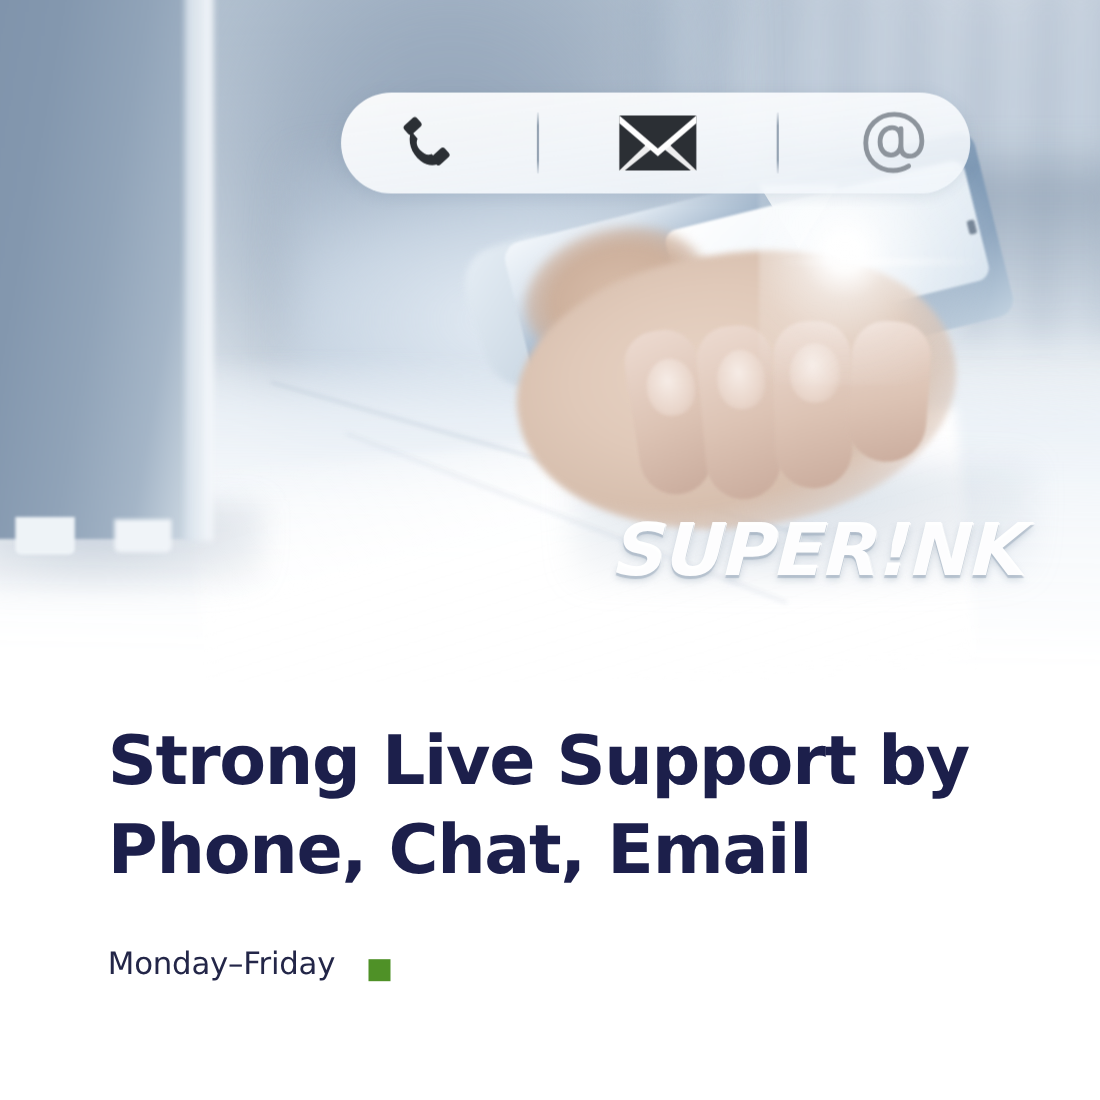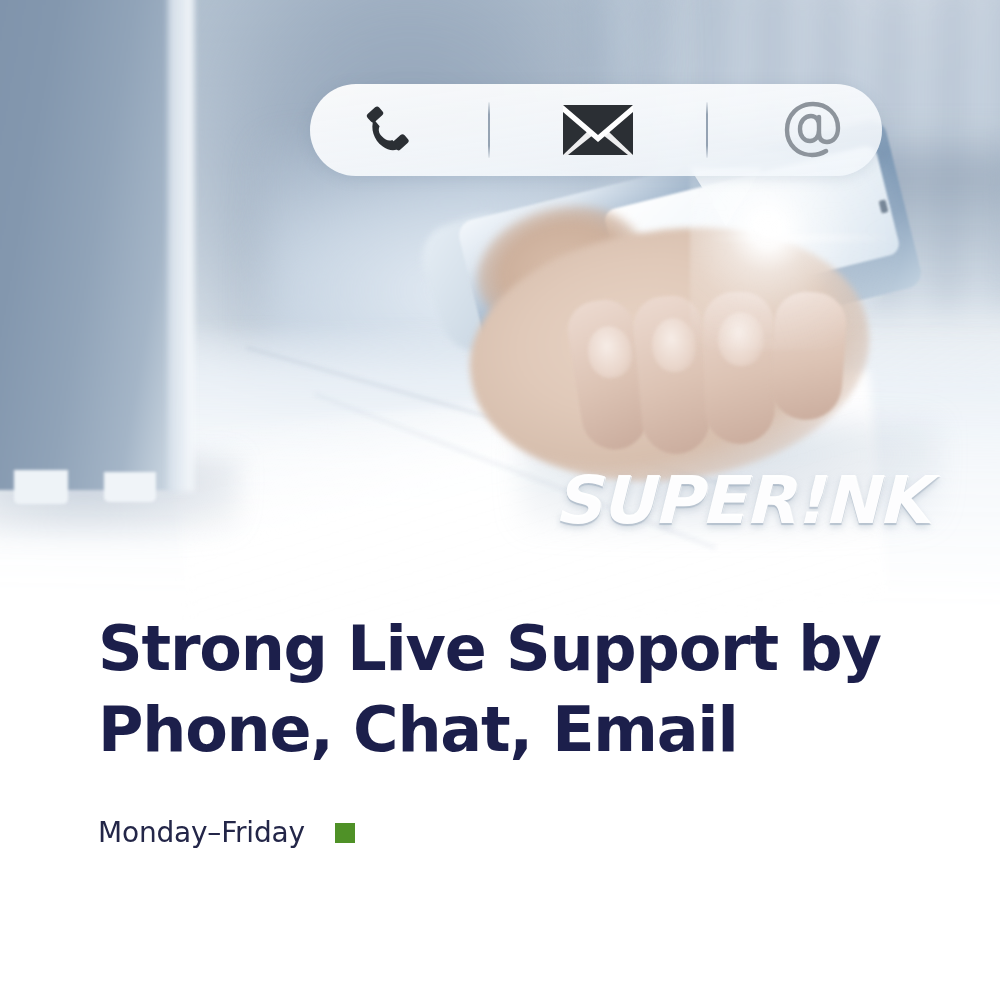--- a/index.html
+++ b/index.html
@@ -364,35 +364,35 @@
        0 4px 7px rgba(150,166,184,0.35),
        1px 1px 0 rgba(255,255,255,0.9);
     transform: skewX(-3deg);
     white-space: nowrap;
     user-select: none;
   }
 
   
   #text-block {
     position: absolute;
-    left: 98px; top: 609px;
+    left: 98px; top: 652px;
     width: 820px;
   }
   #headline {
     font-family: "DejaVu Sans", sans-serif;
     font-size: 62px;
     font-weight: 700;
     line-height: 1.30;
     letter-spacing: -1.2px;
     color: #1c1f4b;
     white-space: pre-line;
   }
   #subline-row {
     display: flex;
-    align-items: center;
+    align-items: flex-end;
     gap: 30px;
     margin-top: 46px;
   }
   #subline {
     font-family: "DejaVu Sans", sans-serif;
     font-size: 28px;
     font-weight: 400;
     letter-spacing: -0.2px;
     color: #232648;
   }

